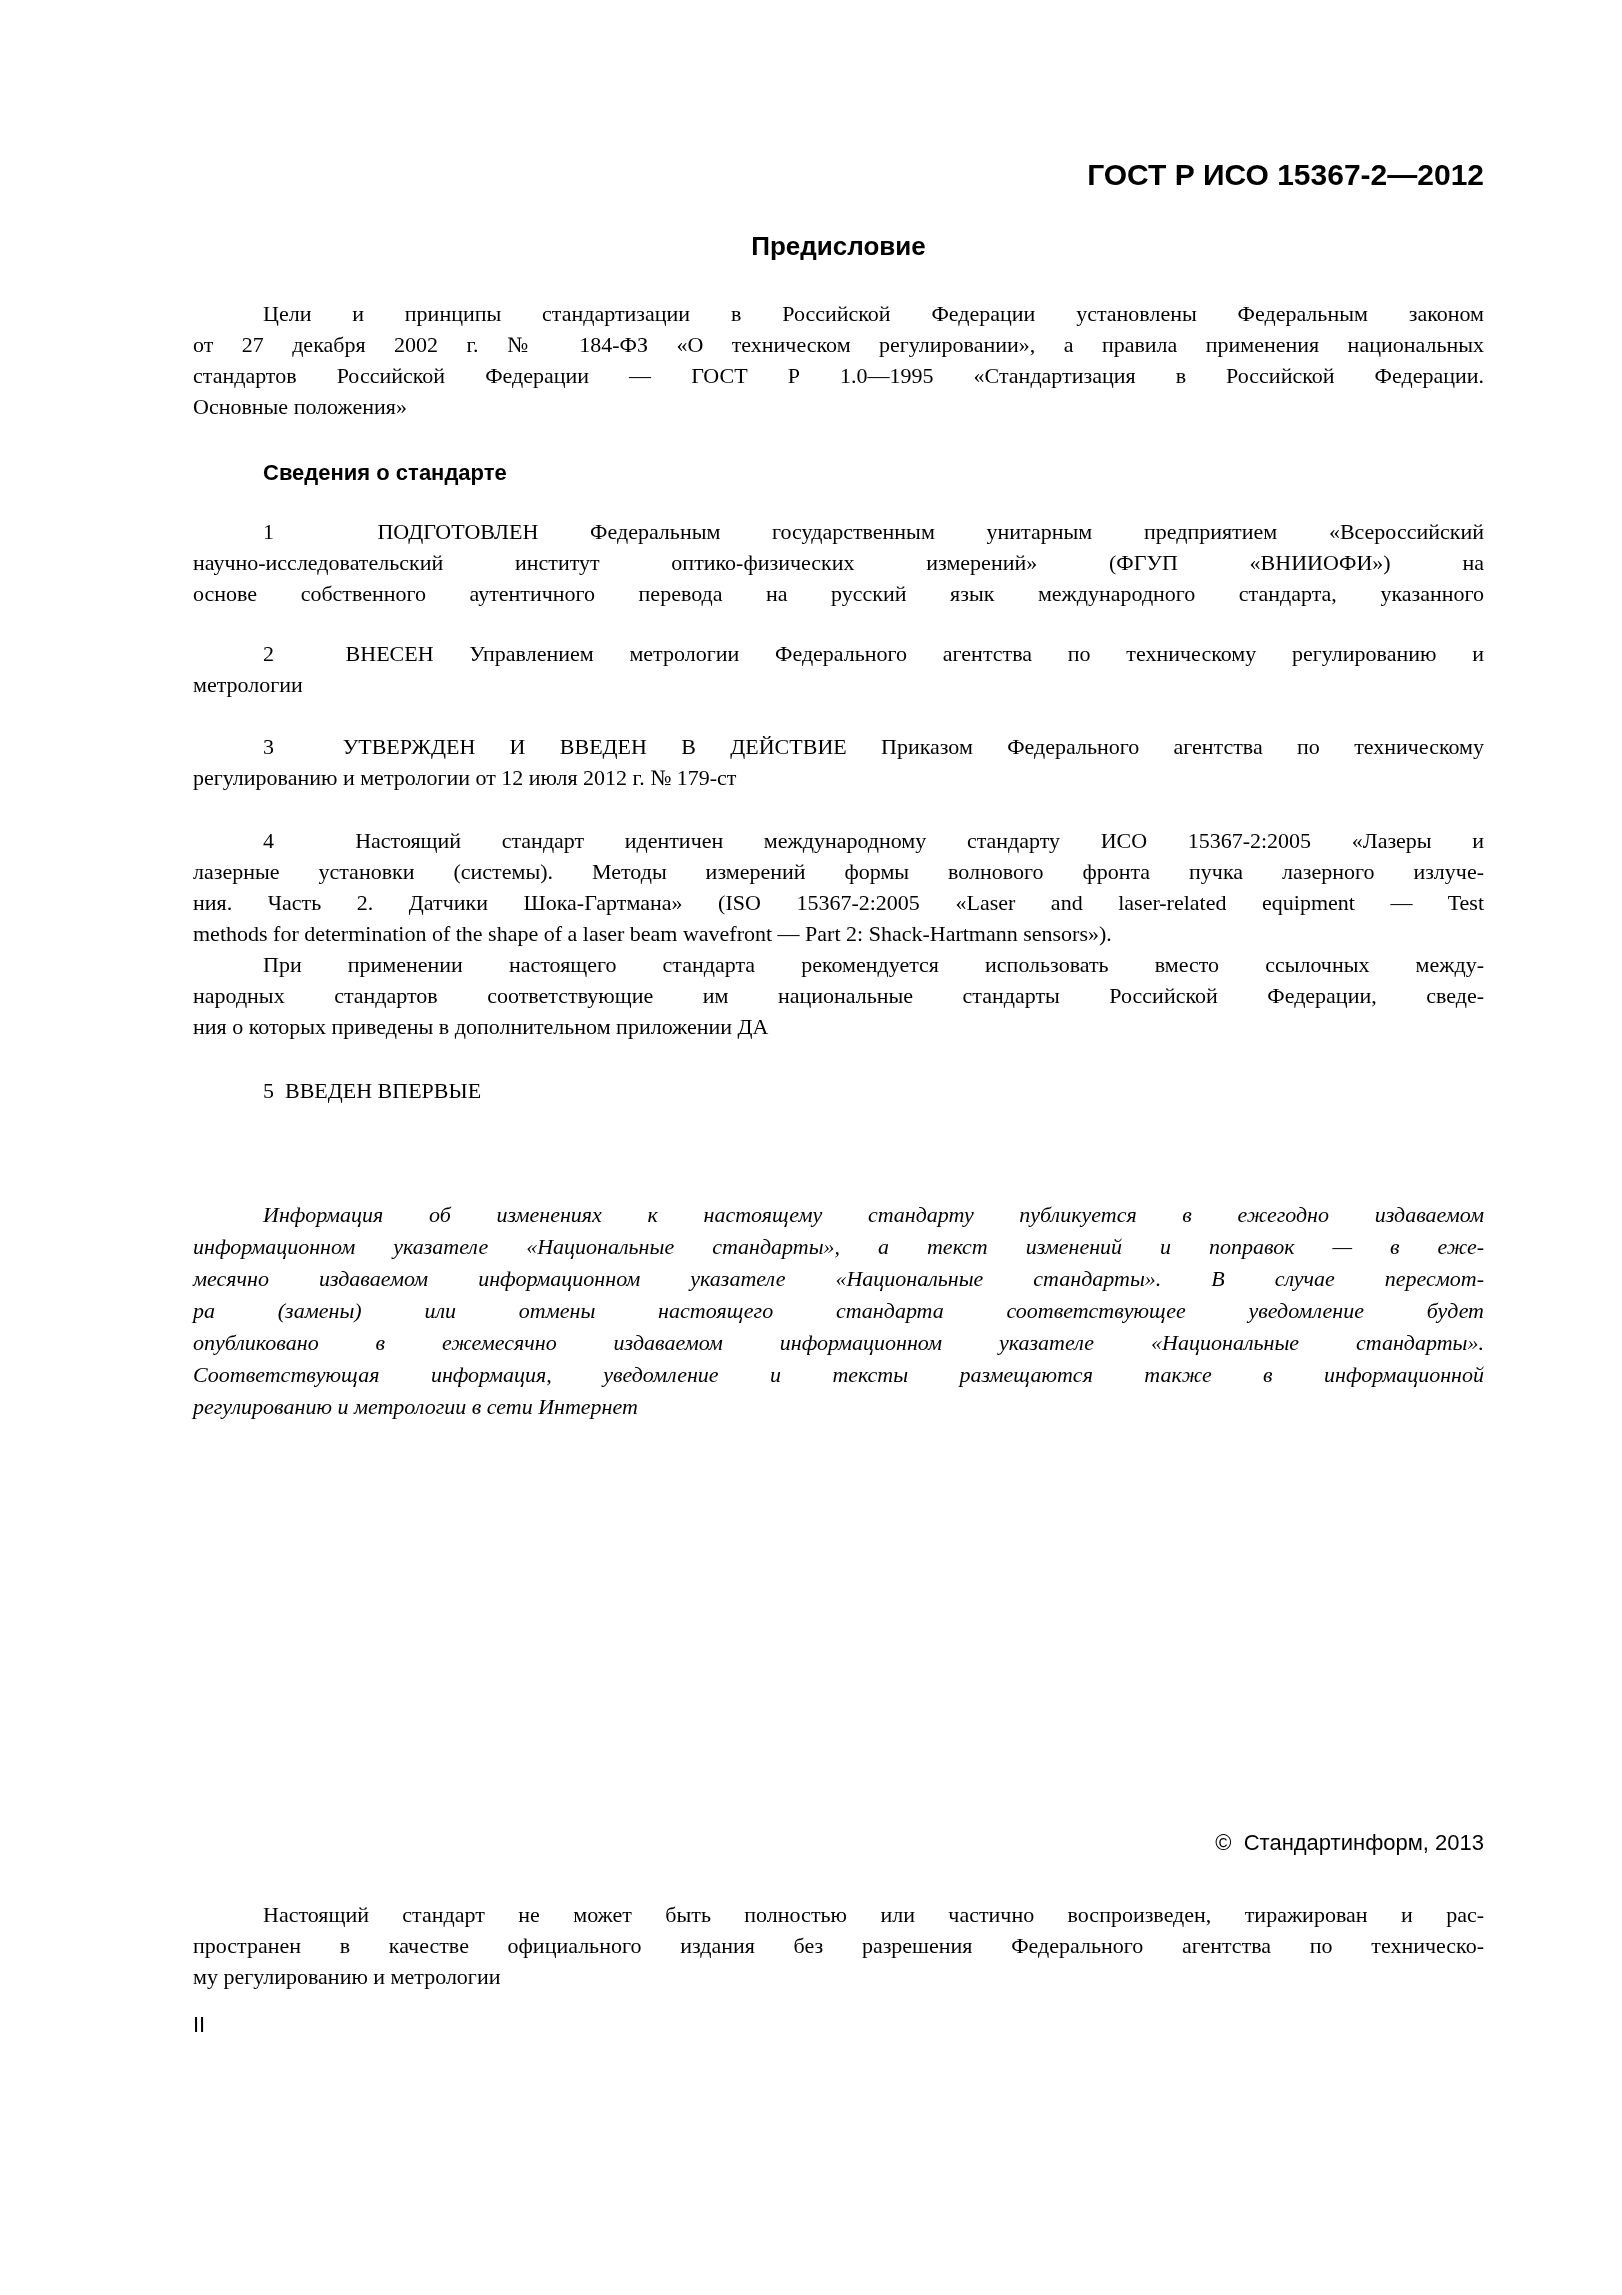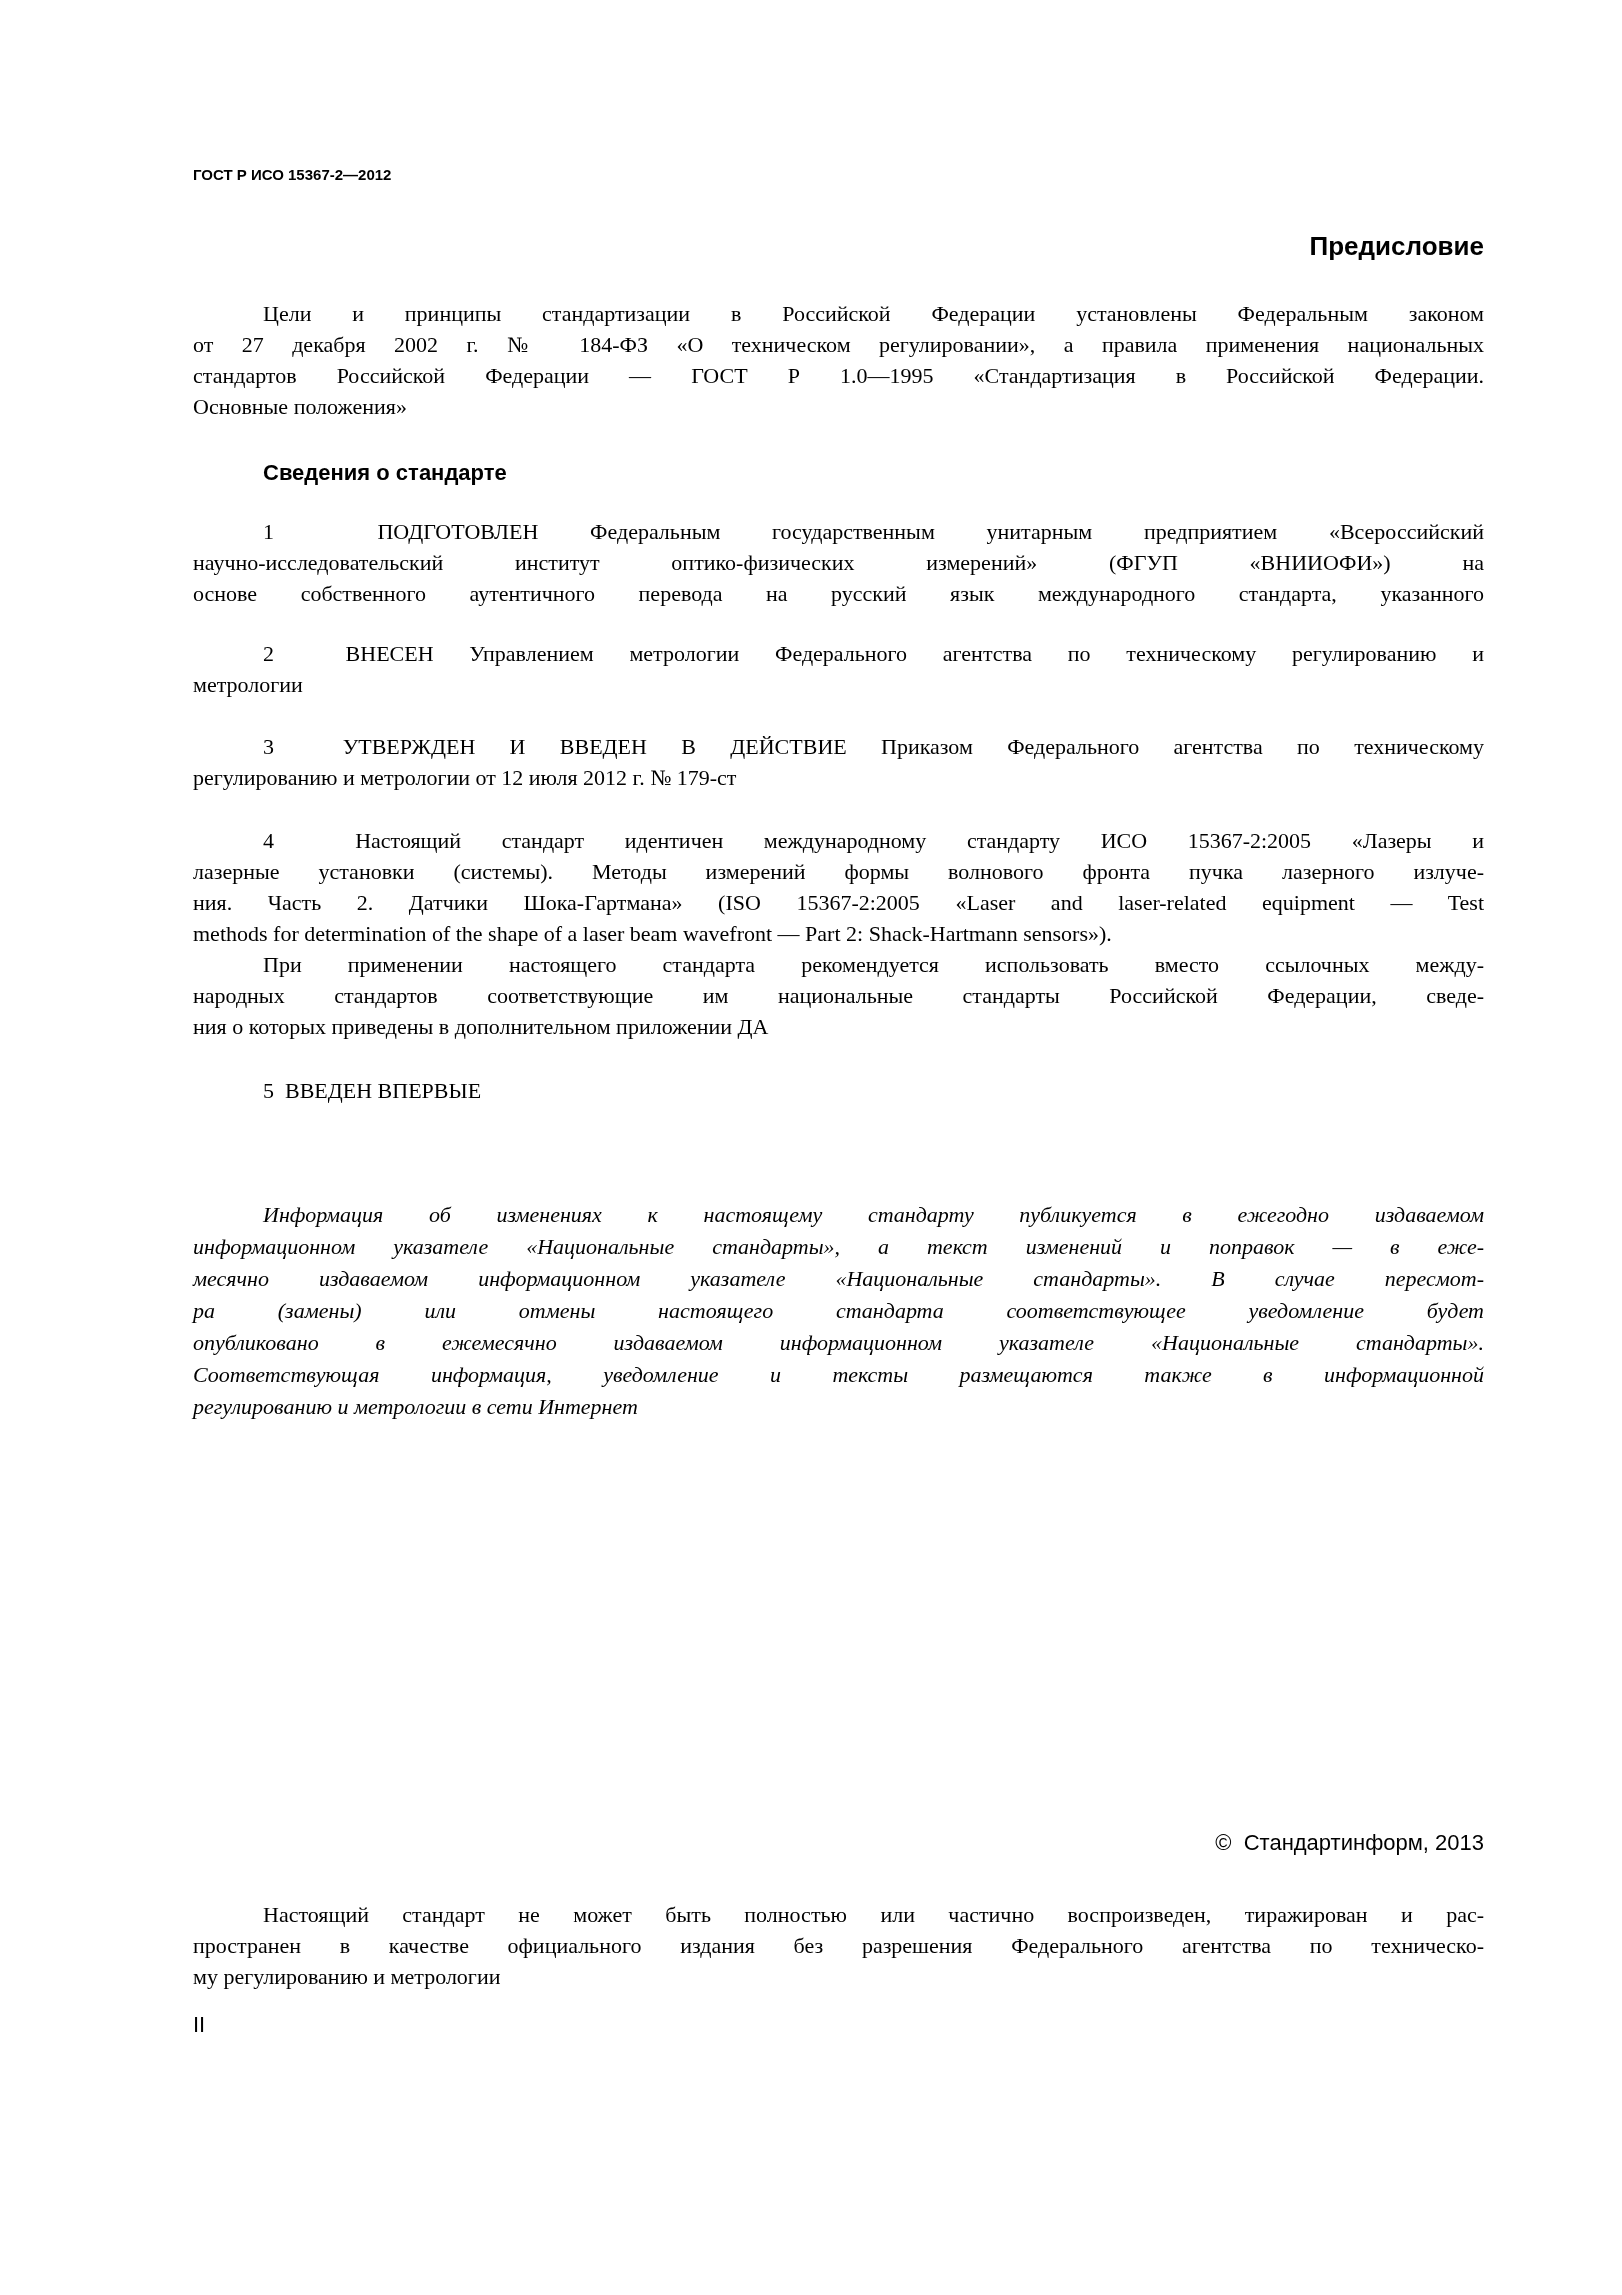--- a/index.html
+++ b/index.html
@@ -12,30 +12,30 @@
     color: #000000;
     font-family: "Liberation Sans", "DejaVu Sans", sans-serif;
     font-size: 22px;
     line-height: 31px;
     box-sizing: border-box;
     padding: 159px 139px 0 193px;
     overflow: hidden;
   }
   .doc-code {
     font-weight: bold;
-    font-size: 15px;
+    font-size: 30px;
     line-height: 31px;
-    text-align: left;
+    text-align: right;
   }
   .page-title {
     margin-top: 39px;
     font-weight: bold;
     font-size: 26px;
     line-height: 34px;
-    text-align: right;
+    text-align: center;
   }
   .para { margin: 0; font-family: Liberation Serif, serif; }
   .ln { text-align: justify; text-align-last: justify; }
   .ln.last { text-align-last: left; }
   .ln.ind { text-indent: 70px; }
   .mt-intro   { margin-top: 35px; }
   .subheading { margin-top: 35px; font-weight: bold; text-indent: 70px; }
   .mt-item1 { margin-top: 28px; }
   .mt-item2 { margin-top: 29.4px; }
   .mt-item3 { margin-top: 31px; }

